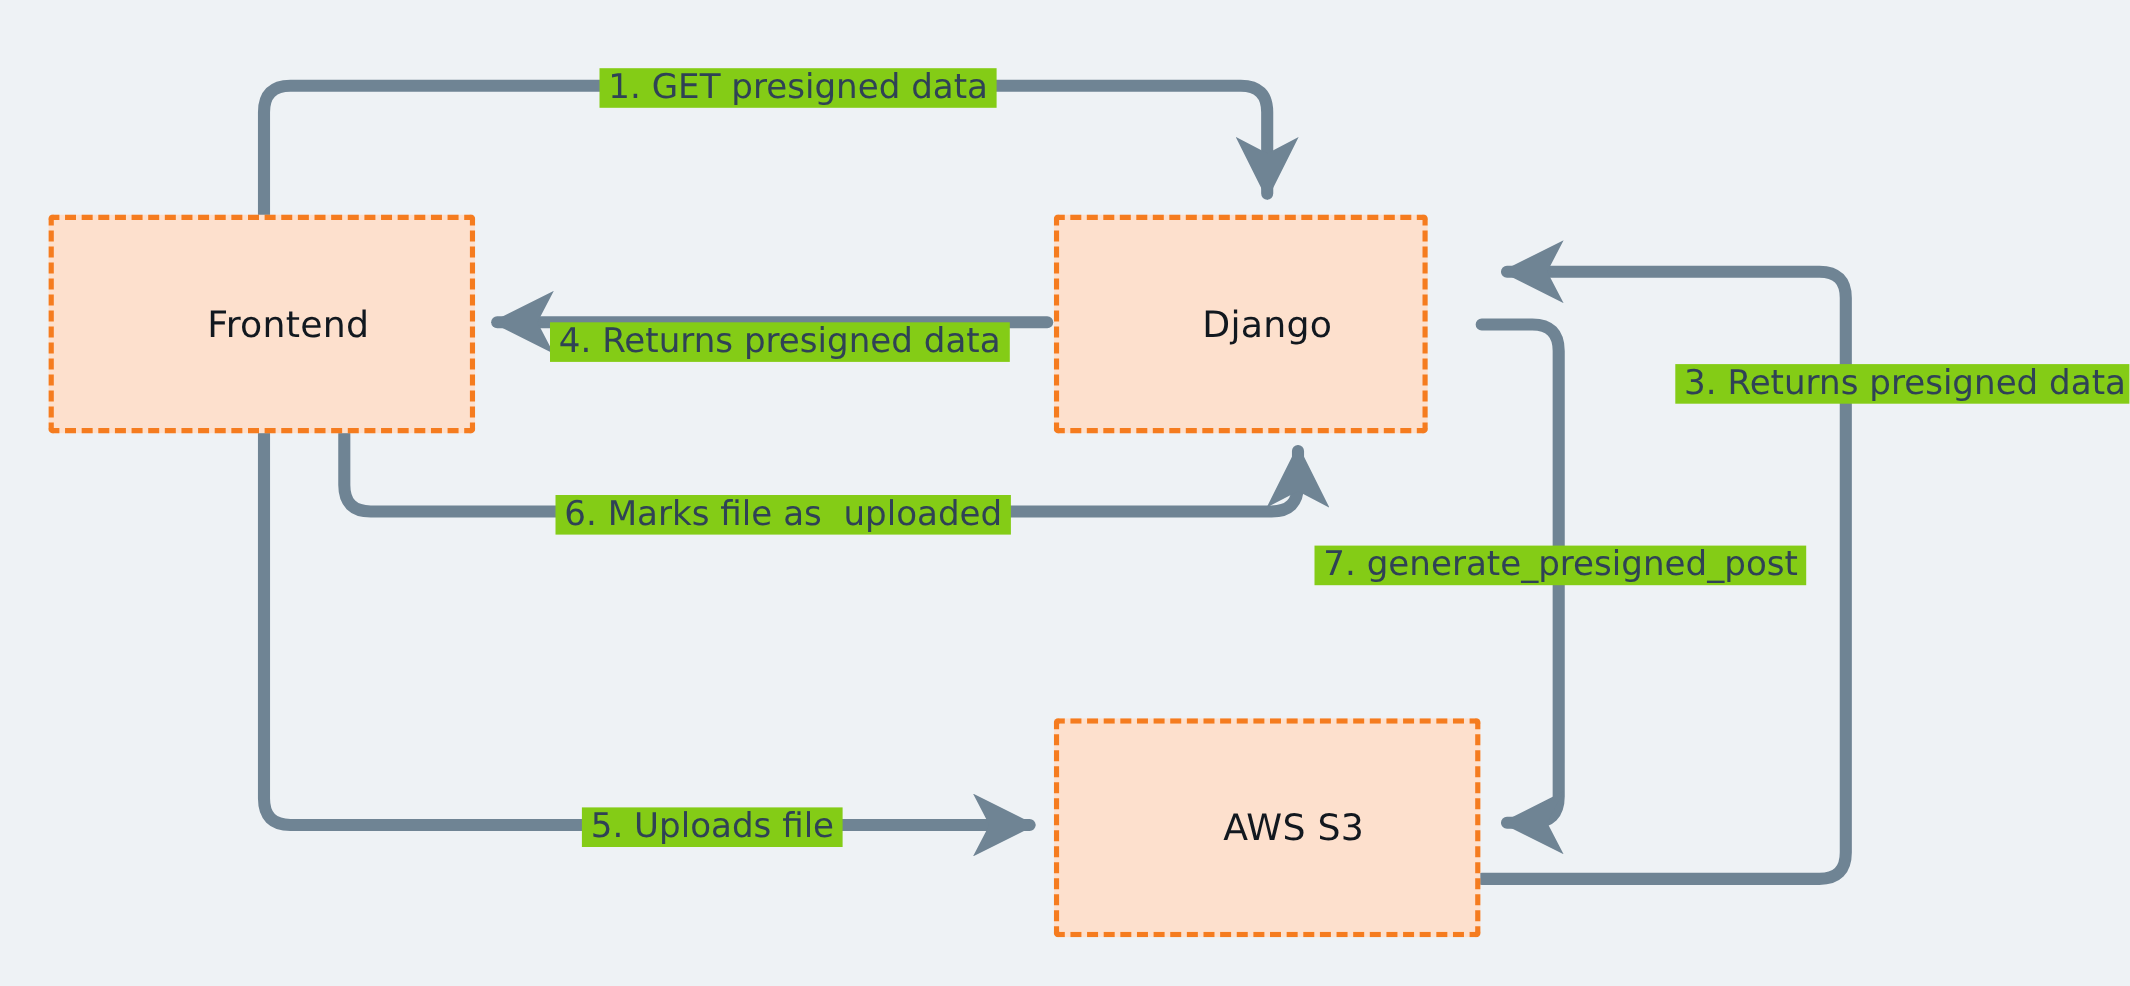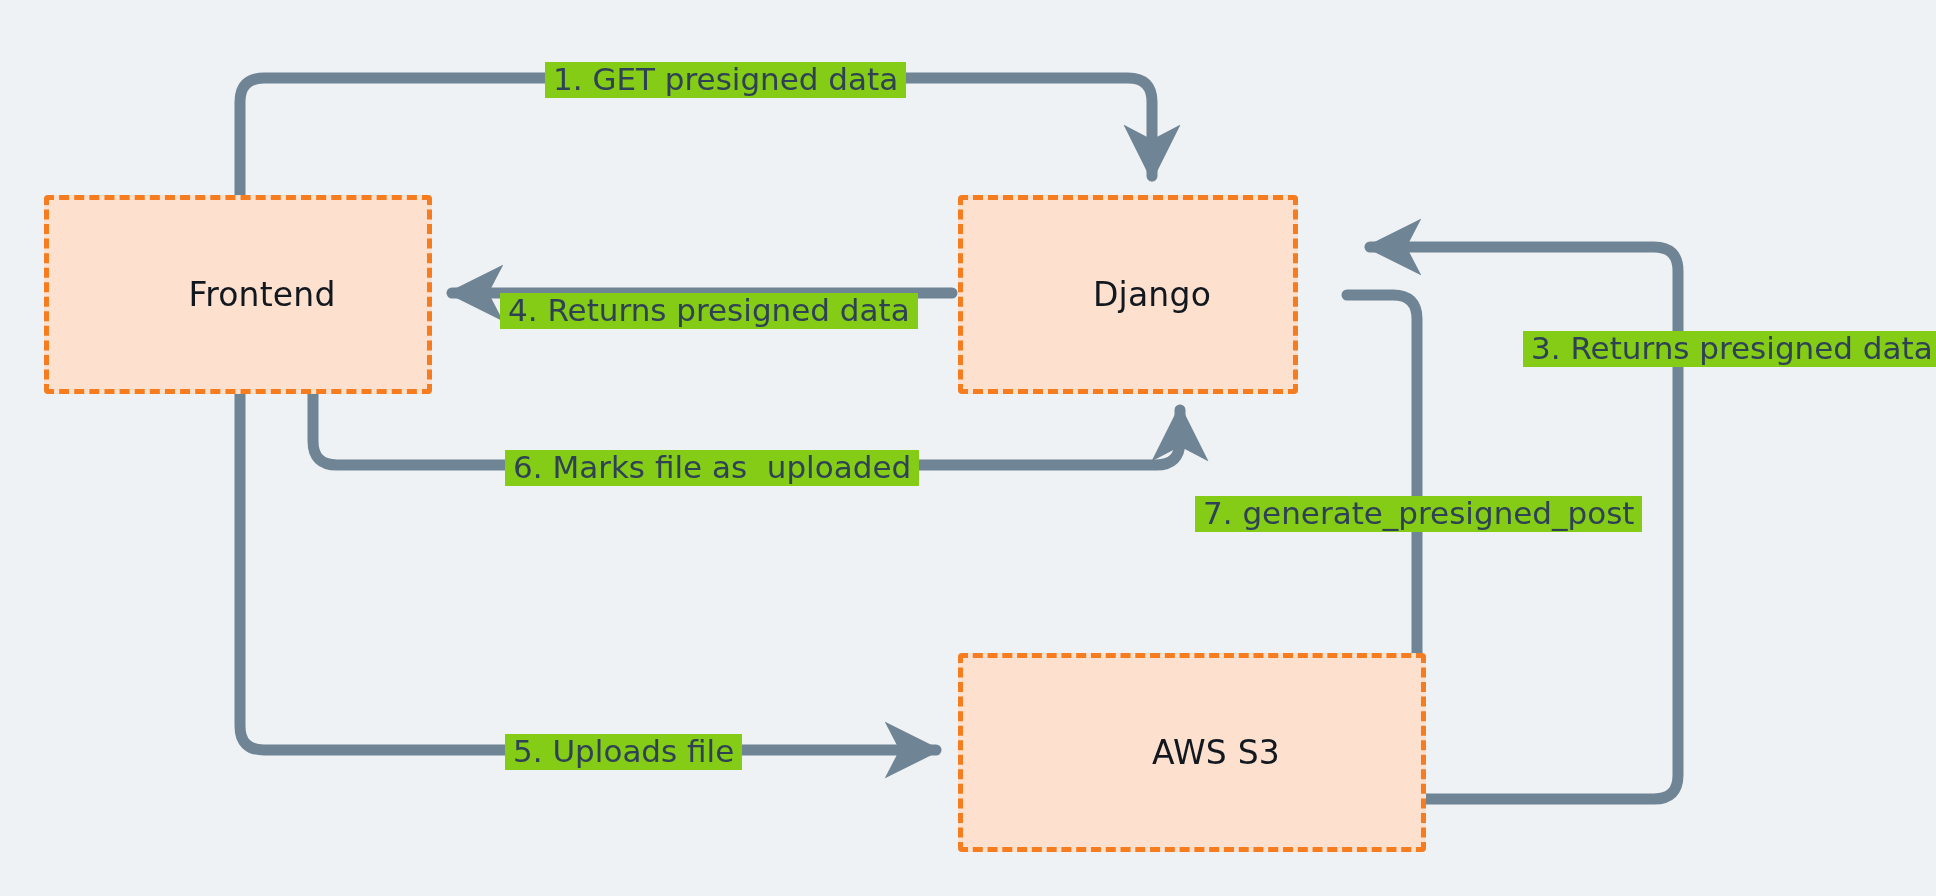--- a/index.html
+++ b/index.html
@@ -76,29 +76,29 @@
   </svg>
 
   <div class="node" style="left:44px; top:195px; width:388px; height:199px;">
     <span class="node-label">Frontend</span>
   </div>
 
   <div class="node" style="left:958px; top:195px; width:340px; height:199px;">
     <span class="node-label">Django</span>
   </div>
 
-  <div class="node" style="left:958px; top:653px; width:468px; height:199px;">
+  <div class="node" style="left:958px; top:653px; width:388px; height:199px;">
     <span class="node-label">AWS S3</span>
   </div>
 
   <div class="edge-label" style="left:545px; top:62px;">1. GET presigned data</div>
 
   <div class="edge-label" style="left:1195px; top:496px;">7. generate_presigned_post</div>
 
   <div class="edge-label" style="left:1478px; top:331px;margin-left:45px;">3. Returns presigned data</div>
 
   <div class="edge-label" style="left:500px; top:277px;margin-top:16px;">4. Returns presigned data</div>
 
-  <div class="edge-label" style="left:505px; top:734px;">5. Uploads file</div>
+  <div class="edge-label" style="left:529px; top:734px;">5. Uploads file</div>
 
   <div class="edge-label" style="left:505px; top:450px;">6. Marks file as  uploaded</div>
 
 </div>
 
 </body></html>

